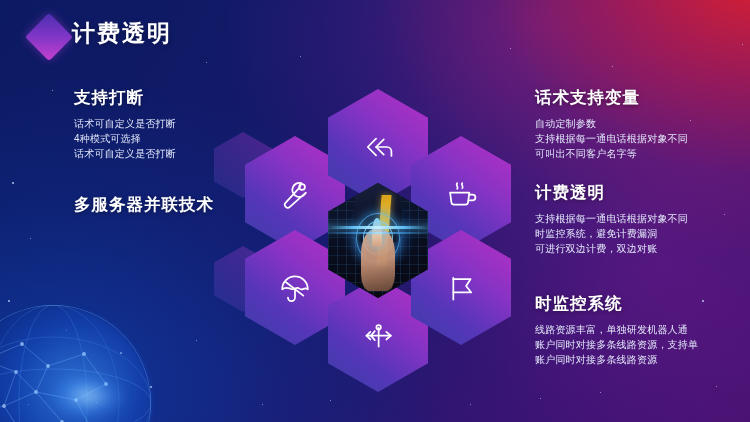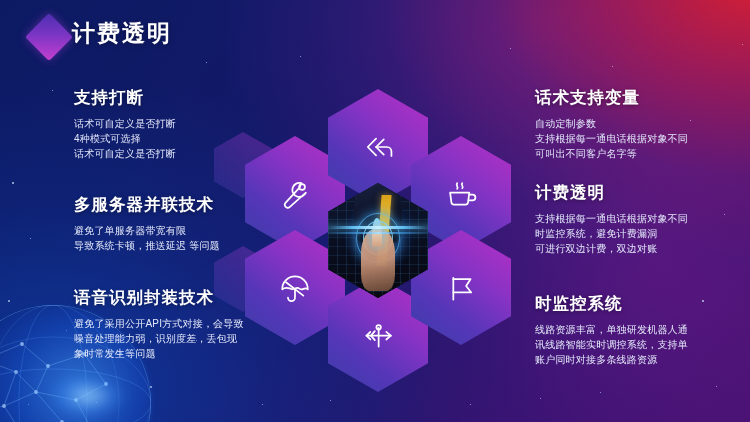--- a/index.html
+++ b/index.html
@@ -277,34 +277,22 @@
     <div class="f-title">支持打断</div>
     <div class="f-lines">
       <div>话术可自定义是否打断</div>
       <div>4种模式可选择</div>
       <div>话术可自定义是否打断</div>
     </div>
   </div>
 
   <div class="feat left" style="left:74px; top:194px; width:200px;">
     <div class="f-title">多服务器并联技术</div>
-    <div class="f-lines">
-      <div>避免了单服务器带宽有限</div>
-      <div>导致系统卡顿，推送延迟 等问题</div>
-    </div>
-  </div>
-
-  <div class="feat left" style="left:74px; top:287px; width:205px;">
-    <div class="f-title">语音识别封装技术</div>
-    <div class="f-lines">
-      <div>避免了采用公开API方式对接，会导致</div>
-      <div>噪音处理能力弱，识别度差，丢包现</div>
-      <div>象时常发生等问题</div>
-    </div>
-  </div>
+  </div>
+
 
   <div class="feat" style="left:535px; top:87px; width:205px;">
     <div class="f-title">话术支持变量</div>
     <div class="f-lines">
       <div>自动定制参数</div>
       <div>支持根据每一通电话根据对象不同</div>
       <div>可叫出不同客户名字等</div>
     </div>
   </div>
 
@@ -314,21 +302,21 @@
       <div>支持根据每一通电话根据对象不同</div>
       <div>时监控系统，避免计费漏洞</div>
       <div>可进行双边计费，双边对账</div>
     </div>
   </div>
 
   <div class="feat" style="left:535px; top:293px; width:205px;">
     <div class="f-title">时监控系统</div>
     <div class="f-lines">
       <div>线路资源丰富，单独研发机器人通</div>
-      <div>讯线路智能实时调控系统，支持单</div>
+      <div>账户同时对接多条线路资源，支持单</div>
       <div>账户同时对接多条线路资源</div>
     </div>
   </div>
 
   <div id="hexes">
 
     <div class="hex" id="hex-tl">
       <svg viewBox="0 0 100 100">
         <path d="M70 16 a22 22 0 1 0 14 30 L34 90 a9 9 0 0 1 -13 -13 L64 30 Z"></path>
         <circle cx="72" cy="28" r="9"></circle>

